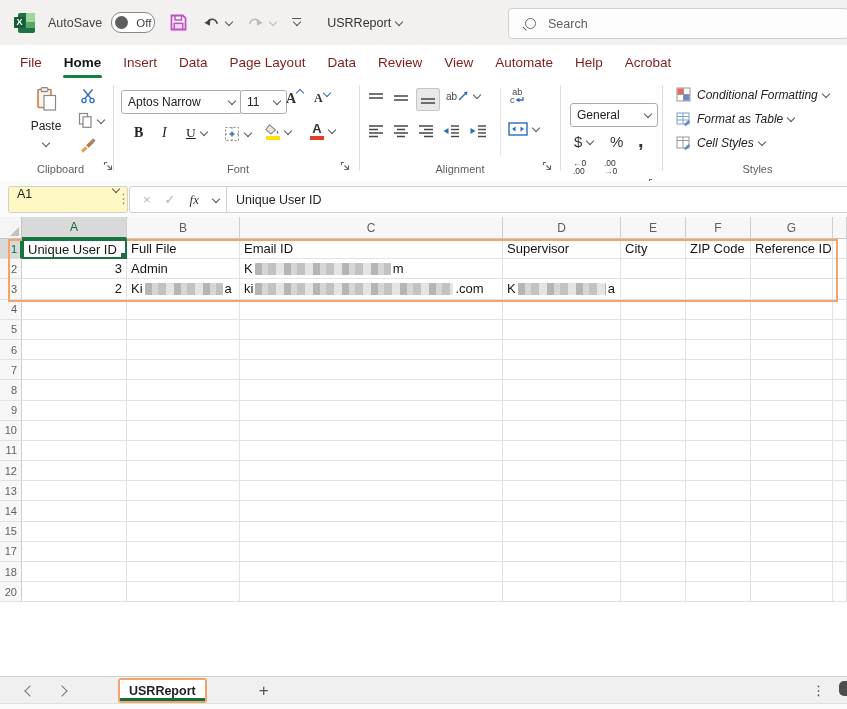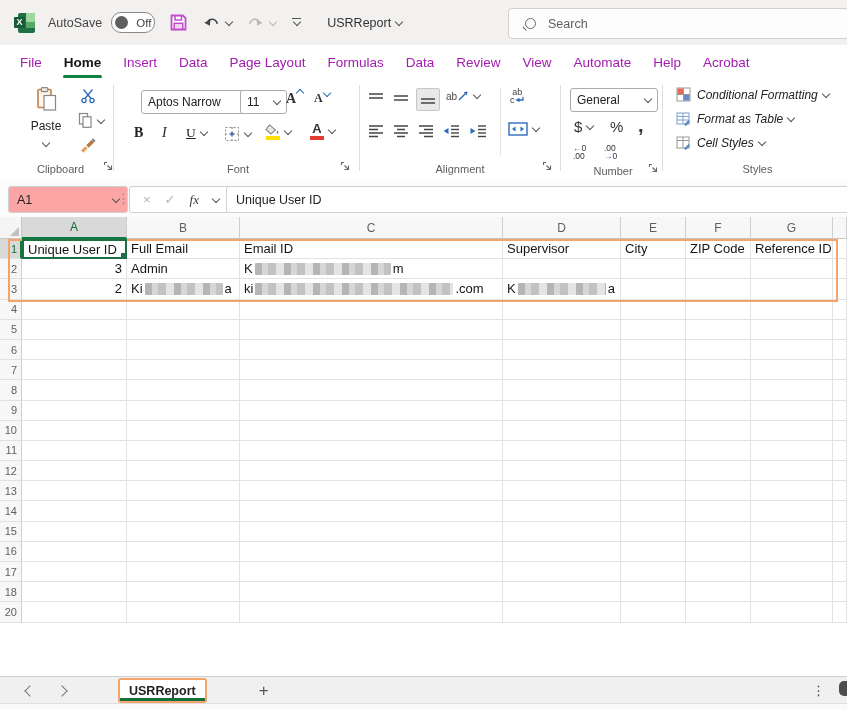--- a/index.html
+++ b/index.html
@@ -30,21 +30,21 @@
   .doc-title{font-size:12.5px;color:#333;margin-left:26px;display:flex;align-items:center;cursor:pointer;}
   .searchbox{position:absolute;left:508px;top:8px;width:339px;height:29px;background:#fdfdfd;
              border:1px solid #d2d0ce;border-radius:4px;display:flex;align-items:center;}
   .mag{width:9px;height:9px;border:1.4px solid #6b6966;border-radius:50%;margin-left:16px;position:relative;}
   .mag::after{content:"";position:absolute;width:5px;height:1.4px;background:#6b6966;transform:rotate(45deg);
               left:-4px;top:9px;}
   .search-ph{font-size:12.5px;color:#605e5c;margin-left:12px;}
 
   
   .ribbontabs{position:absolute;top:45px;left:0;width:847px;height:35px;background:#fff;display:flex;align-items:center;}
-  .rtab{font-size:13.5px;color:#a21caf;padding:0 11px;height:100%;display:flex;align-items:center;position:relative;cursor:pointer;}
+  .rtab{font-size:13.5px;color:#7f1d1d;padding:0 11px;height:100%;display:flex;align-items:center;position:relative;cursor:pointer;}
   .rtab:first-child{margin-left:9px;}
   .rtab.active{font-weight:bold;color:#161514;}
   .rtab.active::after{content:"";position:absolute;left:10px;right:10px;bottom:2px;height:3px;border-radius:2px;background:#12813f;}
 
   
   .ribbon{position:absolute;top:80px;left:0;width:847px;height:101px;background:#fff;border-bottom:1px solid #e1dfdd;}
   .rg-label{position:absolute;bottom:5px;font-size:11px;color:#605e5c;width:100%;text-align:center;}
   .rdiv{position:absolute;top:5px;height:86px;width:1px;background:#e1dfdd;}
   .launcher{position:absolute;bottom:5px;cursor:pointer;}
   .ricon{display:flex;align-items:center;justify-content:center;cursor:pointer;}
@@ -66,22 +66,22 @@
   .sel-ind{background:#e8e8e8;border:1px solid #c8c6c4;border-radius:2px;}
 
   .num2line{display:flex;flex-direction:column;align-items:flex-start;font-size:8.5px;line-height:8px;color:#333;cursor:pointer;}
   .blue{color:#2b6cb8;}
 
   .style-row{display:flex;align-items:center;font-size:12px;color:#222;cursor:pointer;margin-bottom:9px;}
   .style-row svg{margin-right:6px;}
 
   
   .fbar{position:absolute;top:181px;left:0;width:847px;height:36px;background:#fbfbfb;border-bottom:1px solid #d6d4d2;}
-  .namebox{position:absolute;left:8px;top:5px;width:102px;height:25px;background:#fca5a5;border:1px solid #d2d0ce;
-           border-radius:3px;display:flex;align-items:center;font-size:12.5px;color:#222;padding:0 8px;justify-content:space-between;cursor:pointer;}
+  .namebox{position:absolute;left:8px;top:5px;width:102px;height:25px;background:#fef9c3;border:1px solid #d2d0ce;
+           border-radius:3px;display:flex;font-size:12.5px;color:#222;padding:0 8px;justify-content:space-between;cursor:pointer;}
   .vdots{position:absolute;left:117px;top:10px;font-size:13px;color:#8a8886;letter-spacing:0;}
   .fxgroup{position:absolute;left:129px;top:5px;width:90px;height:25px;background:#fff;border:1px solid #d2d0ce;
            border-radius:3px;display:flex;align-items:center;justify-content:space-around;padding:0 6px;}
   .fx-x,.fx-ck{font-size:13px;color:#b5b3b1;cursor:pointer;}
   .fx-fx{font-size:13px;font-style:italic;font-family:"Liberation Serif",serif;color:#3b3a39;cursor:pointer;}
   .fline{position:absolute;left:226px;top:5px;width:619px;height:25px;background:#fff;border:1px solid #d2d0ce;
          border-radius:3px;display:flex;align-items:center;font-size:12.5px;color:#222;padding:0 9px;}
 
   
   .sheet{position:absolute;top:217px;left:0;width:847px;height:459px;overflow:hidden;background:#fff;}
@@ -173,21 +173,20 @@
     <span class="search-ph">Search</span>
   </div>
 </div>
 
 <div class="ribbontabs" id="ribbon-tabs">
     <div class="rtab">File</div>
     <div class="rtab active">Home</div>
     <div class="rtab">Insert</div>
     <div class="rtab">Data</div>
     <div class="rtab">Page Layout</div>
-    <div class="rtab">Formulas</div>
     <div class="rtab">Data</div>
     <div class="rtab">Review</div>
     <div class="rtab">View</div>
     <div class="rtab">Automate</div>
     <div class="rtab">Help</div>
     <div class="rtab">Acrobat</div>
   </div>
 
 <div class="ribbon">
   <div class="rdiv" style="left:113px;"></div>
@@ -231,21 +230,21 @@
     </div>
     <div class="rg-label">Clipboard</div>
     <div class="launcher" style="right:0;">
       <svg width="10" height="10" viewBox="0 0 10 10">
           <path d="M1.5 4 V1.5 H4 M4.5 4.5 L8.5 8.5 M8.5 4.5 V8.5 H4.5" fill="none" stroke="#666" stroke-width="1.1"></path>
         </svg>
     </div>
   </div>
 
   <div class="abs" style="left:118px;top:0;width:240px;height:100px;">
-    <div class="selbox abs" style="left:23px;top:10px;width:107px;">
+    <div class="selbox abs" style="left:3px;top:10px;width:107px;">
       <span>Aptos Narrow</span>
         <span class="chev"></span>
     </div>
     <div class="selbox abs" style="left:122px;top:10px;width:33px;">
       <span>11</span>
         <span class="chev"></span>
     </div>
     <div class="abs ricon" style="left:168px;top:11px;">
       <span class="alet">A</span>
         <span class="caret-up" style="margin-left:1px;position:relative;top:-6px;"></span>
@@ -403,21 +402,21 @@
       <span class="chev"></span>
     </div>
     <div class="rg-label">Alignment</div>
     <div class="launcher" style="right:6px;">
       <svg width="10" height="10" viewBox="0 0 10 10">
           <path d="M1.5 4 V1.5 H4 M4.5 4.5 L8.5 8.5 M8.5 4.5 V8.5 H4.5" fill="none" stroke="#666" stroke-width="1.1"></path>
         </svg>
     </div>
   </div>
 
-  <div class="abs" style="left:564px;top:2px;width:98px;height:100px;">
+  <div class="abs" style="left:564px;top:17px;width:98px;height:100px;">
     <div class="selbox abs" style="left:6px;top:6px;width:74px;">
       <span>General</span>
         <span class="chev"></span>
     </div>
     <div class="abs ricon" style="left:10px;top:36px;">
       <span style="font-size:15px;color:#333;">$</span>
       <span class="chev"></span>
     </div>
     <div class="abs ricon" style="left:46px;top:36px;">
       <span style="font-size:15px;color:#333;">%</span>
@@ -508,21 +507,21 @@
       <div class="g-colh" style="width: 65px;">F</div>
       <div class="g-colh" style="width: 82px;">G</div>
       <div class="g-colh" style="width: 14px;"></div>
     </div>
     <div class="g-row" style="height: 20.2px;">
       <div class="g-rownum hl">1</div>
       <div class="g-cell sel" style="width: 105px;">
         <span>Unique User ID</span>
       </div>
       <div class="g-cell" style="width: 113px;">
-        <span>Full Email</span>
+        <span>Full File</span>
       </div>
       <div class="g-cell" style="width: 263px;">
         <span>Email ID</span>
       </div>
       <div class="g-cell" style="width: 118px;">
         <span>Supervisor</span>
       </div>
       <div class="g-cell" style="width: 65px;">
         <span>City</span>
       </div>
@@ -694,31 +693,20 @@
       <div class="g-cell" style="width: 113px;"></div>
       <div class="g-cell" style="width: 263px;"></div>
       <div class="g-cell" style="width: 118px;"></div>
       <div class="g-cell" style="width: 65px;"></div>
       <div class="g-cell" style="width: 65px;"></div>
       <div class="g-cell" style="width: 82px;"></div>
       <div class="g-cell" style="width: 14px;"></div>
     </div>
     <div class="g-row" style="height: 20.2px;">
       <div class="g-rownum">15</div>
-      <div class="g-cell" style="width: 105px;"></div>
-      <div class="g-cell" style="width: 113px;"></div>
-      <div class="g-cell" style="width: 263px;"></div>
-      <div class="g-cell" style="width: 118px;"></div>
-      <div class="g-cell" style="width: 65px;"></div>
-      <div class="g-cell" style="width: 65px;"></div>
-      <div class="g-cell" style="width: 82px;"></div>
-      <div class="g-cell" style="width: 14px;"></div>
-    </div>
-    <div class="g-row" style="height: 20.2px;">
-      <div class="g-rownum">16</div>
       <div class="g-cell" style="width: 105px;"></div>
       <div class="g-cell" style="width: 113px;"></div>
       <div class="g-cell" style="width: 263px;"></div>
       <div class="g-cell" style="width: 118px;"></div>
       <div class="g-cell" style="width: 65px;"></div>
       <div class="g-cell" style="width: 65px;"></div>
       <div class="g-cell" style="width: 82px;"></div>
       <div class="g-cell" style="width: 14px;"></div>
     </div>
     <div class="g-row" style="height: 20.2px;">

